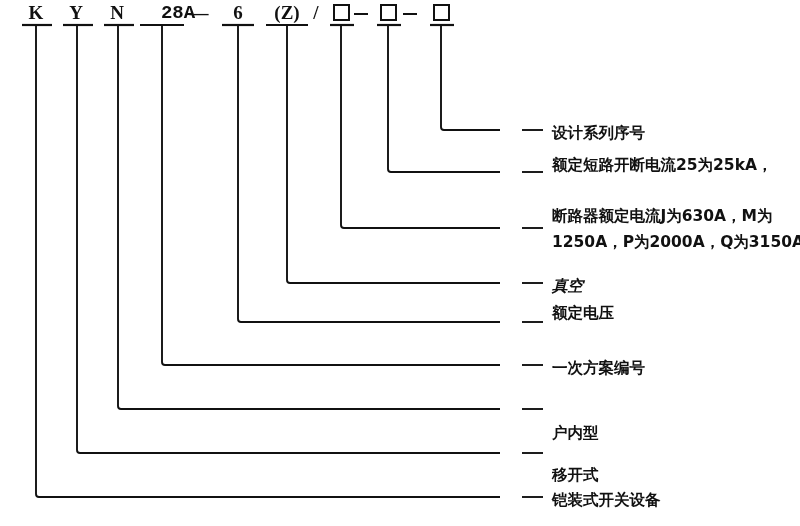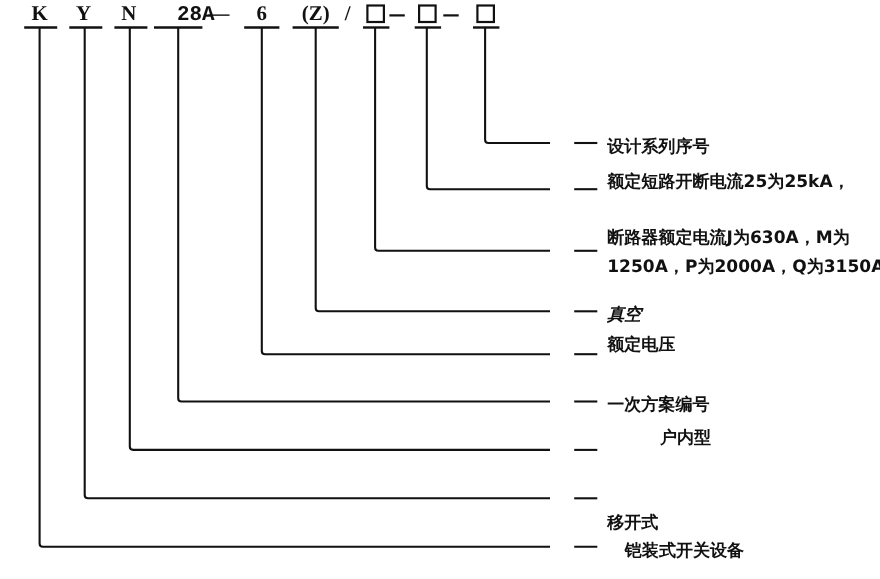--- a/index.html
+++ b/index.html
@@ -154,24 +154,24 @@
       </div>
       <div class="label" style="top: 273px; font-style: italic;">
         <span class="ln">真空</span>
       </div>
       <div class="label" style="top: 300px;">
         <span class="ln">额定电压</span>
       </div>
       <div class="label" style="top: 355px;">
         <span class="ln">一次方案编号</span>
       </div>
-      <div class="label" style="top: 385px; margin-left: 48px;">
+      <div class="label" style="top: 420px;">
         <span class="ln">户内型</span>
       </div>
       <div class="label" style="top: 462px;">
         <span class="ln">移开式</span>
       </div>
-      <div class="label" style="top: 487px; margin-left: 16px;">
+      <div class="label" style="top: 487px;">
         <span class="ln">铠装式开关设备</span>
       </div>
     </div>
 
 </div>
 
 </body></html>

